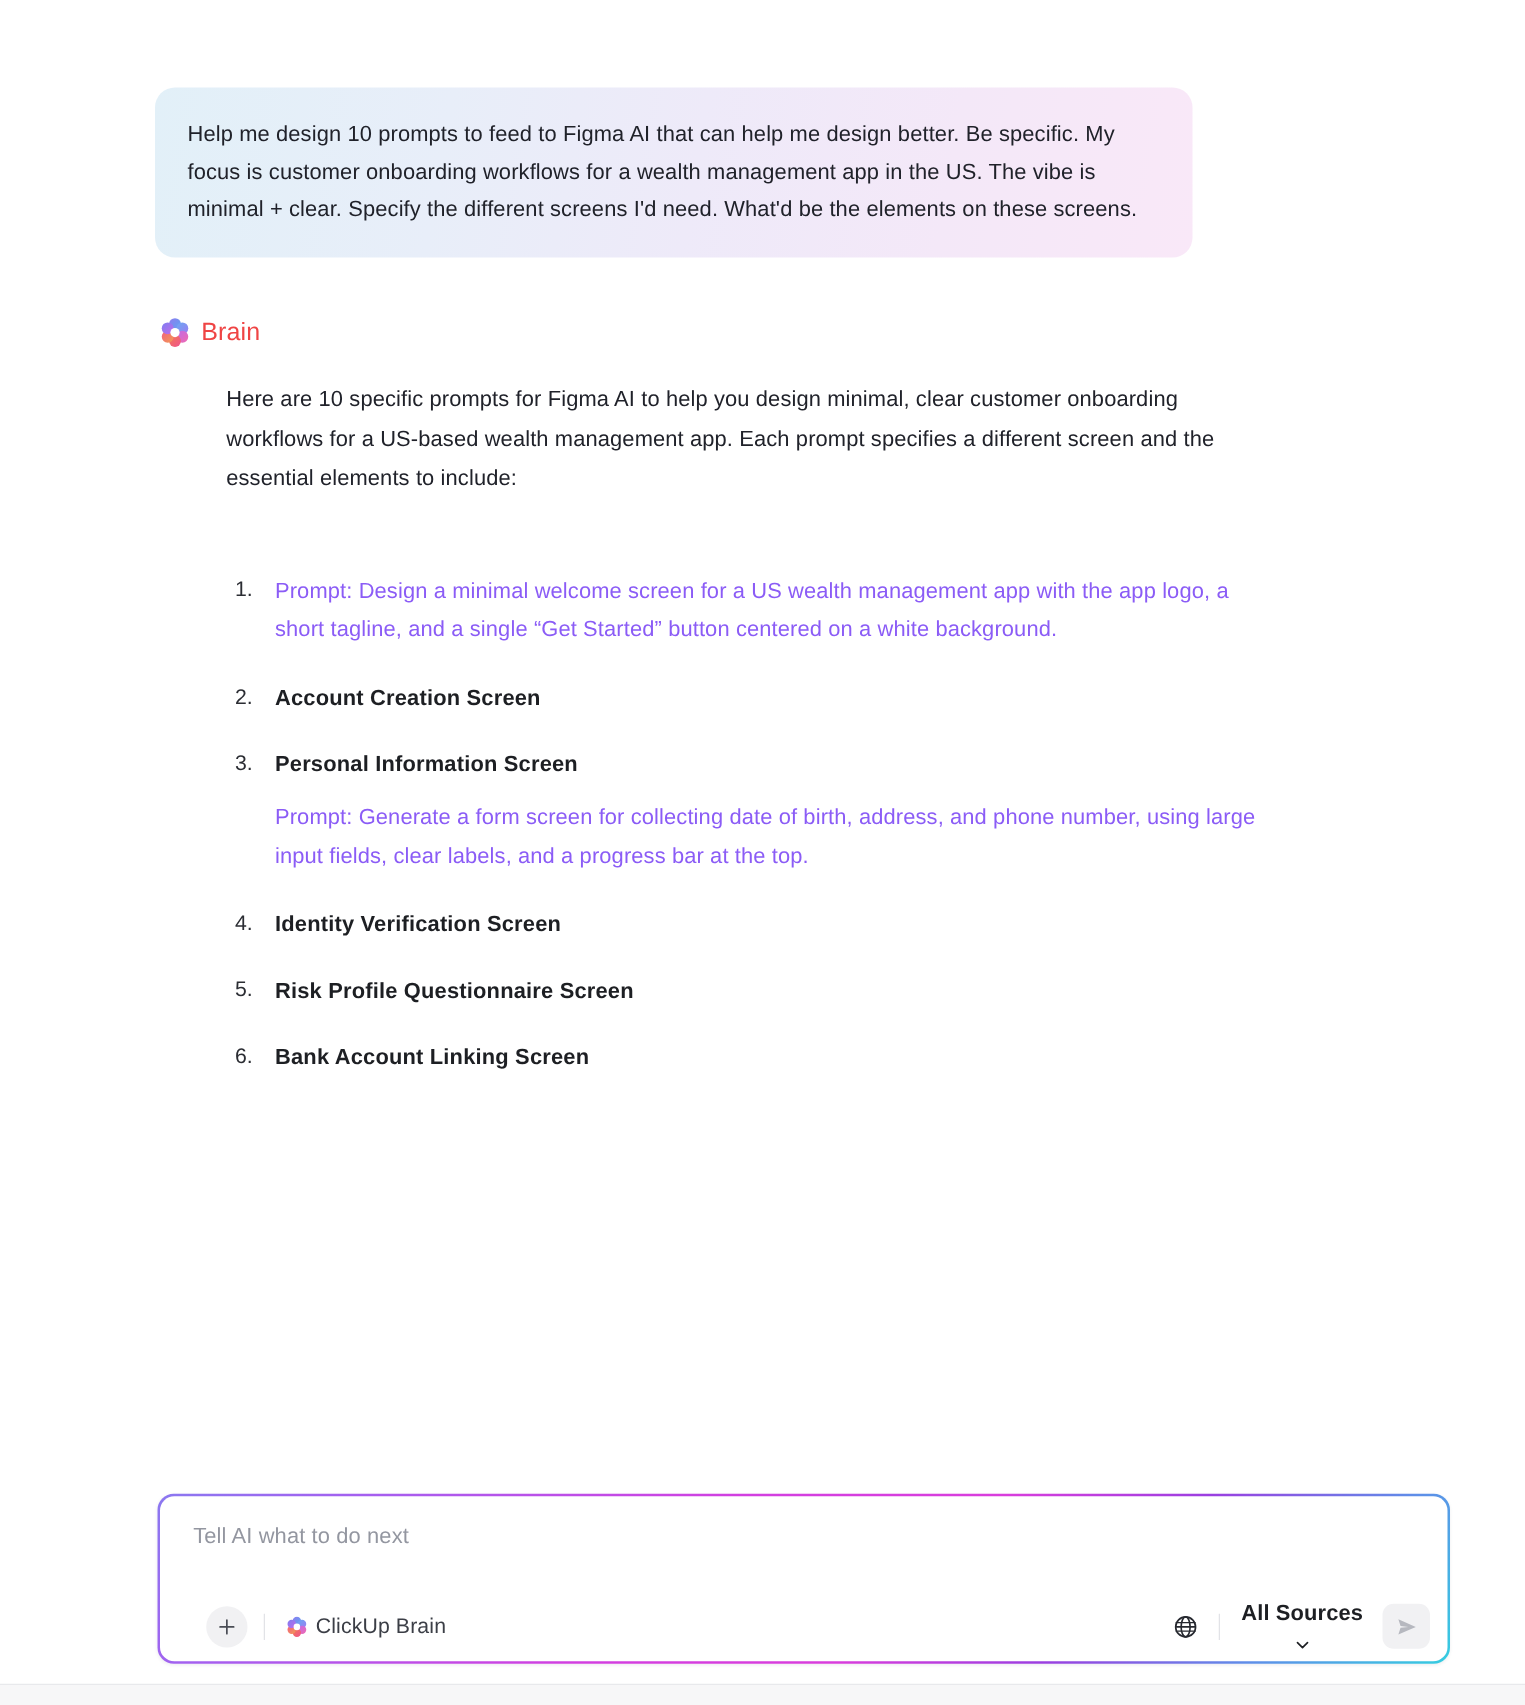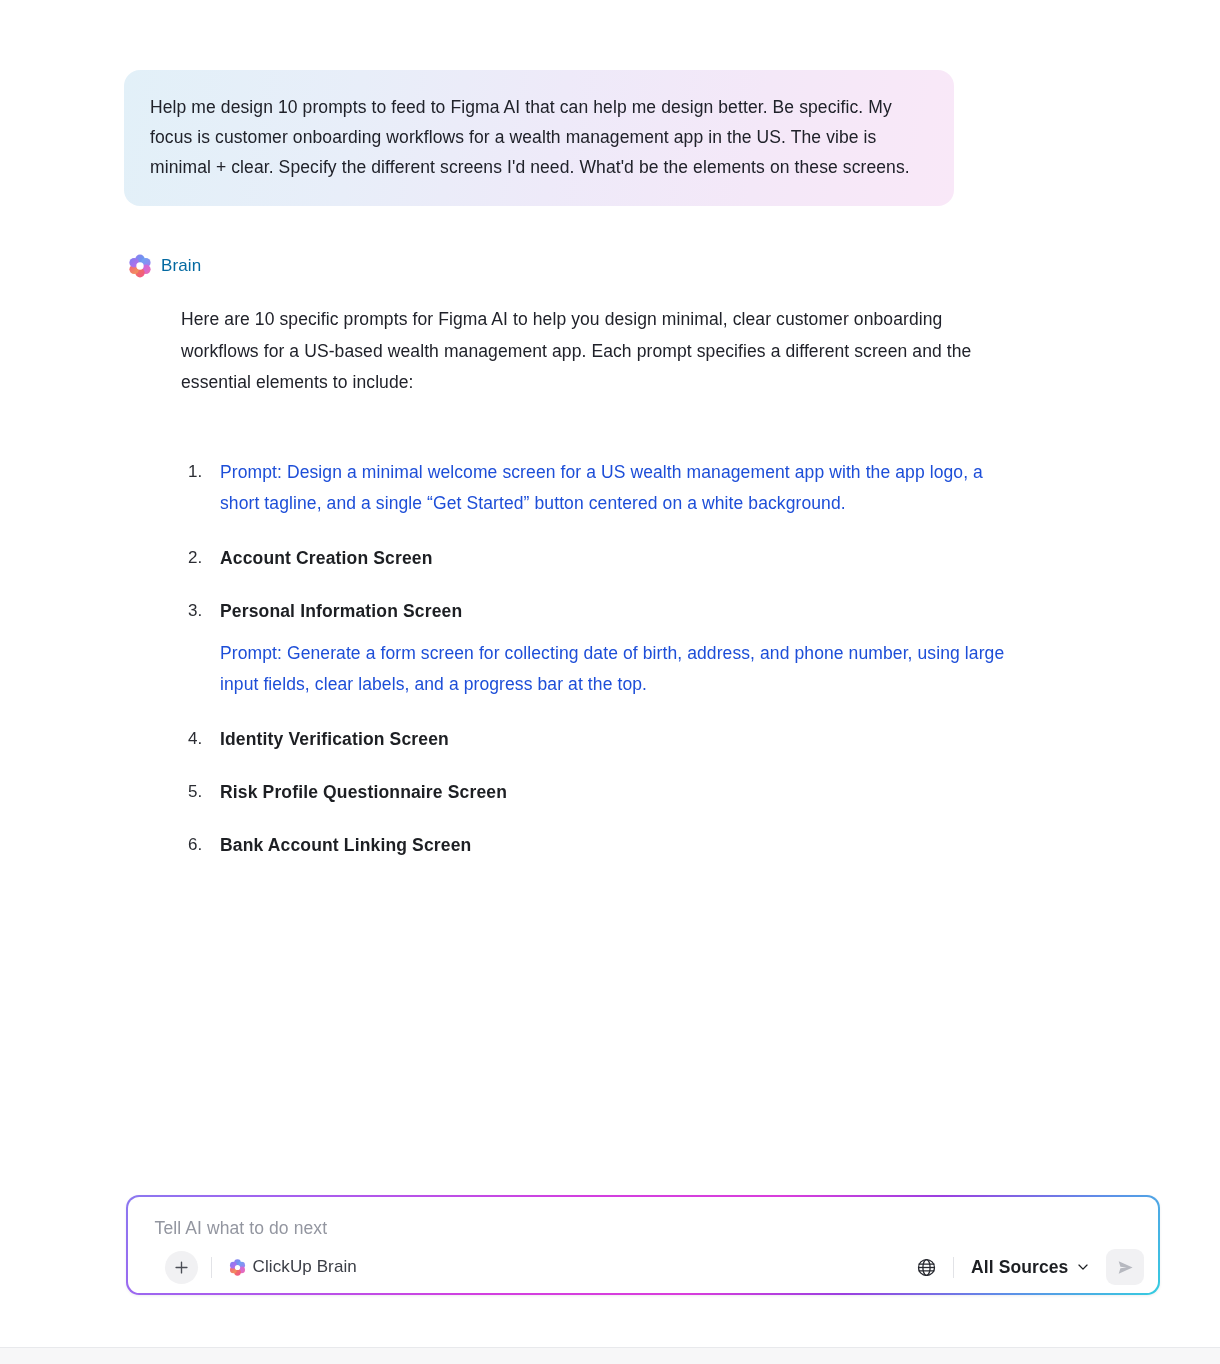--- a/index.html
+++ b/index.html
@@ -62,23 +62,23 @@
     padding-left: 128px;
     margin-bottom: 26px;
   }
   .brain-mark {
     width: 24px;
     height: 24px;
     flex: 0 0 24px;
     position: relative;
   }
   .assistant-name {
-    font-size: 17px;
+    font-size: 20px;
     line-height: 24px;
-    color: #0369a1;
+    color: #ef4444;
     letter-spacing: 0.1px;
   }
 
   .assistant-body {
     padding-left: 181px;
   }
   .intro-para {
     font-size: 17.5px;
     line-height: 31.5px;
     color: #20222a;
@@ -111,33 +111,33 @@
   .item-title {
     font-size: 17.5px;
     line-height: 30px;
     font-weight: 700;
     color: #1d1f23;
     letter-spacing: 0.15px;
   }
   .item-prompt {
     font-size: 17.5px;
     line-height: 31.5px;
-    color: #1d4ed8;
+    color: #8b5cf6;
     margin-top: 12px;
     max-width: 960px;
     letter-spacing: 0.1px;
   }
 
   
   #composer-wrap {
     position: absolute;
     left: 126px;
     top: 1195px;
     width: 1034px;
-    height: 100px;
+    height: 136px;
   }
   .composer {
     width: 100%;
     height: 100%;
     border-radius: 13px;
     padding: 1.6px;
     background: linear-gradient(135deg,
                 #8b78f0 0%,
                 #a460ef 14%,
                 #d23fe0 40%,
@@ -217,20 +217,21 @@
     flex: 0 0 28px;
   }
   .sources-chip {
     display: flex;
     align-items: center;
     gap: 8px;
     cursor: pointer;
     padding: 3px 4px;
     border-radius: 6px;
     margin-right: 12px;
+    flex-direction: column;
   }
   .sources-label {
     font-size: 17.5px;
     font-weight: 700;
     color: #1d1f23;
     letter-spacing: 0.1px;
   }
   .send-btn {
     width: 38px;
     height: 36px;

